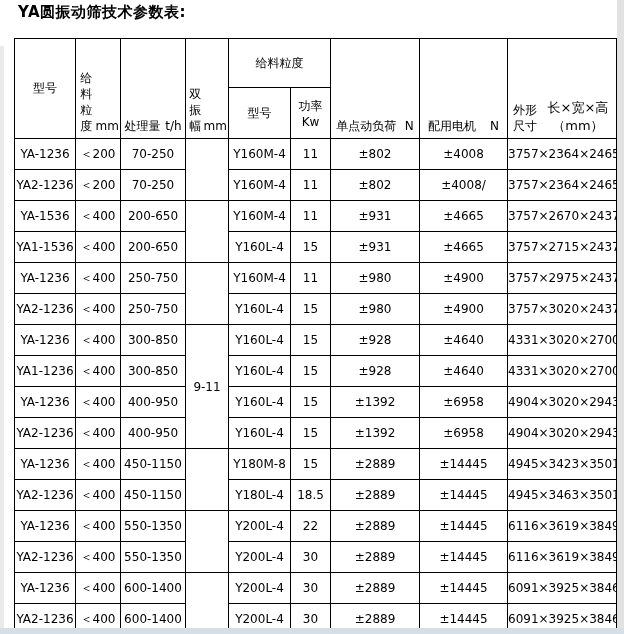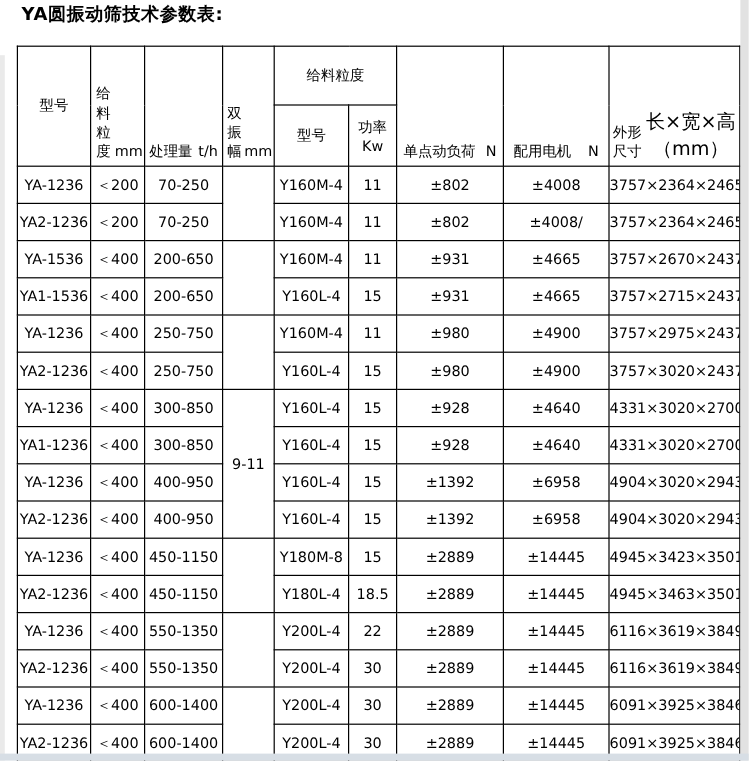--- a/index.html
+++ b/index.html
@@ -29,21 +29,21 @@
   thead tr.grp-row th{height:48px;}
   thead tr.sub-row th{height:50px;}
   tbody td{height:30px;white-space:nowrap;}
   td.dims{font-size:11px;letter-spacing:0;margin-left:28px;}
   .hcell{
     display:flex;
     justify-content:space-around;align-items:flex-end;
     min-height:92px;padding:2px 1px;
   }
   .hcell span{display:block;line-height:1.35;}
-  .dims-head span:last-child{font-size:16px;}
+  .dims-head span:last-child{font-size:13px;}
   
   .frame-right{position:absolute;top:0;right:0;width:7px;height:634px;background:#e2e2e2;}
   .frame-bottom{position:absolute;left:0;bottom:0;width:624px;height:6px;background:#d7dee5;}
   .frame-left{position:absolute;left:0;top:46px;width:4px;height:588px;background:#eaeaea;}
 </style>
 </head>
 <body>
 
 <div class="page-title">YA圆振动筛技术参数表:</div>
 

